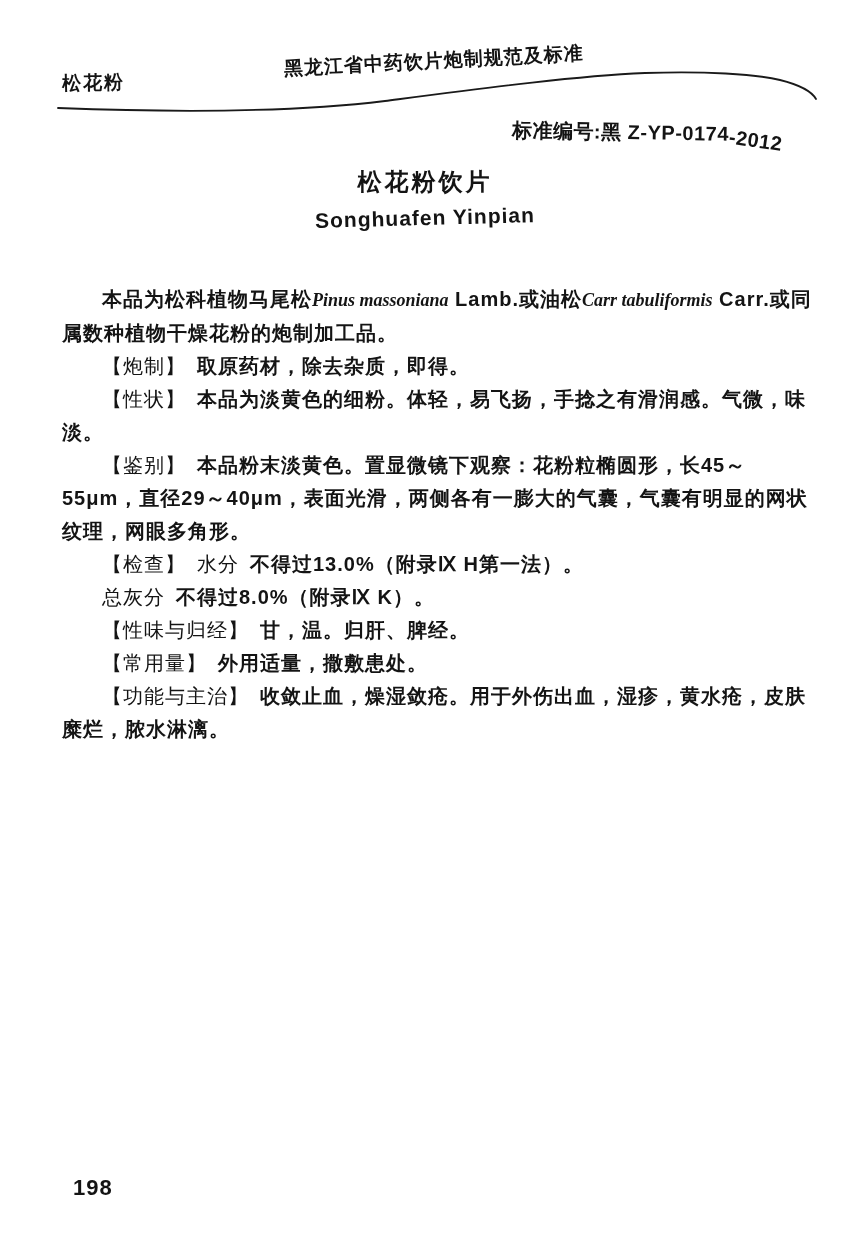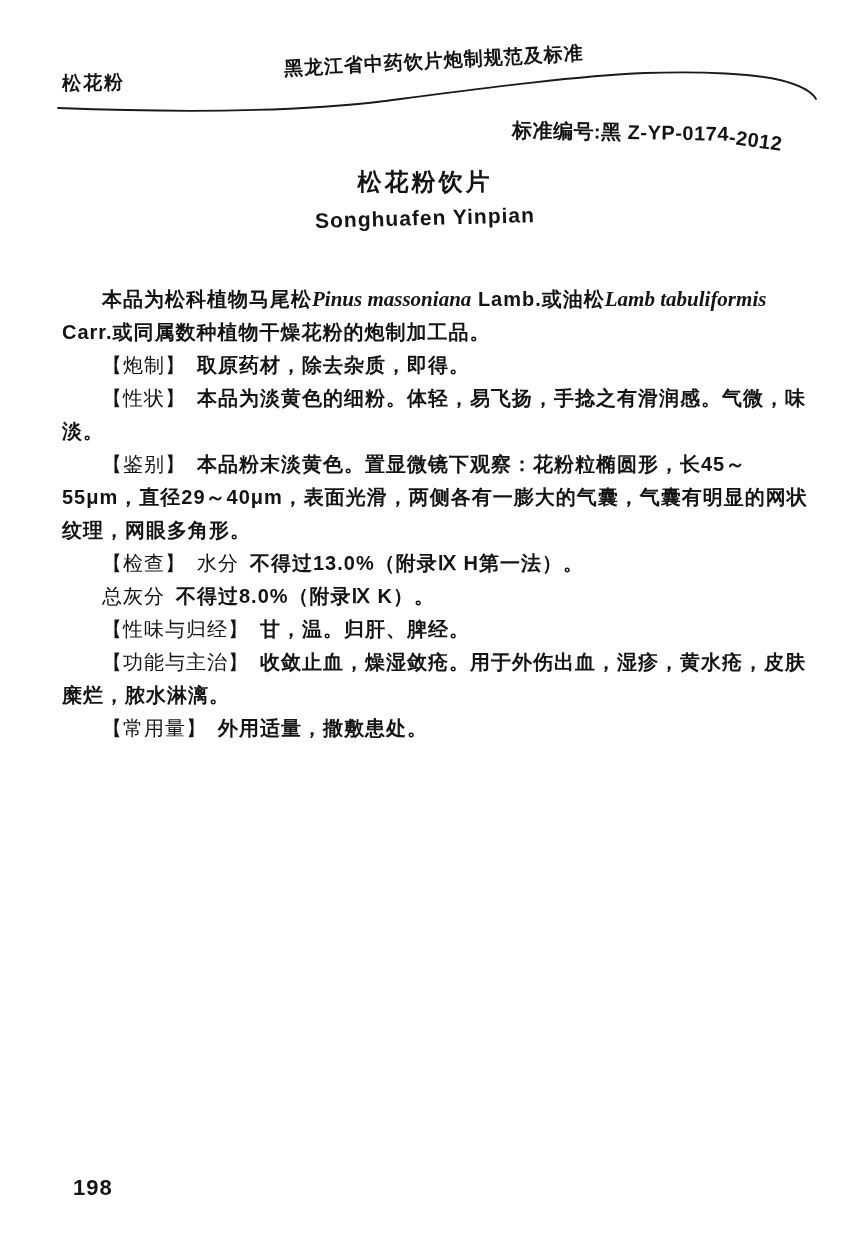--- a/index.html
+++ b/index.html
@@ -86,21 +86,21 @@
   .body-text p {
     margin: 0;
     text-indent: 2em;
   }
   .lbl { font-weight: normal; margin-right: 0.55em; }
   .lbl:empty { margin-right: 0; }
   .sub { font-weight: normal; margin-right: 0.55em; }
   .latin {
     font-style: italic;
     font-family: "Liberation Serif", serif;
-    font-size: 21px;
+    font-size: 18px;
     letter-spacing: 0;
   }
 
   
   .page-num {
     position: absolute;
     left: 73px; top: 1175px;
     font-size: 22px;
     font-weight: 600;
     letter-spacing: 1px;
@@ -120,36 +120,36 @@
 
   <div class="std-no">
     <span>标准编号:黑 Z-YP-0174</span><span class="tail">-2012</span>
   </div>
 
   <div class="doc-title">松花粉饮片</div>
   <div class="doc-subtitle">Songhuafen Yinpian</div>
 
   <div class="body-text">
 
-    <p><span>本品为松科植物马尾松</span><i class="latin">Pinus massoniana</i><span> Lamb.或油松</span><i class="latin">Lamb tabuliformis</i><span> Carr.或同属数种植物干燥花粉的炮制加工品。</span></p>
+    <p><span>本品为松科植物马尾松</span><i class="latin">Pinus massoniana</i><span> Lamb.或油松</span><i class="latin">Carr tabuliformis</i><span> Carr.或同属数种植物干燥花粉的炮制加工品。</span></p>
 
     <p><b class="lbl">【炮制】</b><span>取原药材，除去杂质，即得。</span></p>
 
     <p><b class="lbl">【性状】</b><span>本品为淡黄色的细粉。体轻，易飞扬，手捻之有滑润感。气微，味淡。</span></p>
 
     <p><b class="lbl">【鉴别】</b><span>本品粉末淡黄色。置显微镜下观察：花粉粒椭圆形，长45～55μm，直径29～40μm，表面光滑，两侧各有一膨大的气囊，气囊有明显的网状纹理，网眼多角形。</span></p>
 
     <p><b class="lbl">【检查】</b><b class="sub">水分</b><span>不得过13.0%（附录Ⅸ H第一法）。</span></p>
 
     <p><b class="lbl"></b><b class="sub">总灰分</b><span>不得过8.0%（附录Ⅸ K）。</span></p>
 
     <p><b class="lbl">【性味与归经】</b><span>甘，温。归肝、脾经。</span></p>
 
+    <p><b class="lbl">【常用量】</b><span>外用适量，撒敷患处。</span></p>
+
     <p><b class="lbl">【功能与主治】</b><span>收敛止血，燥湿敛疮。用于外伤出血，湿疹，黄水疮，皮肤糜烂，脓水淋漓。</span></p>
-
-    <p><b class="lbl">【常用量】</b><span>外用适量，撒敷患处。</span></p>
 
 
   </div>
 
   <div class="page-num">198</div>
 
 </div>
 
 </body></html>

